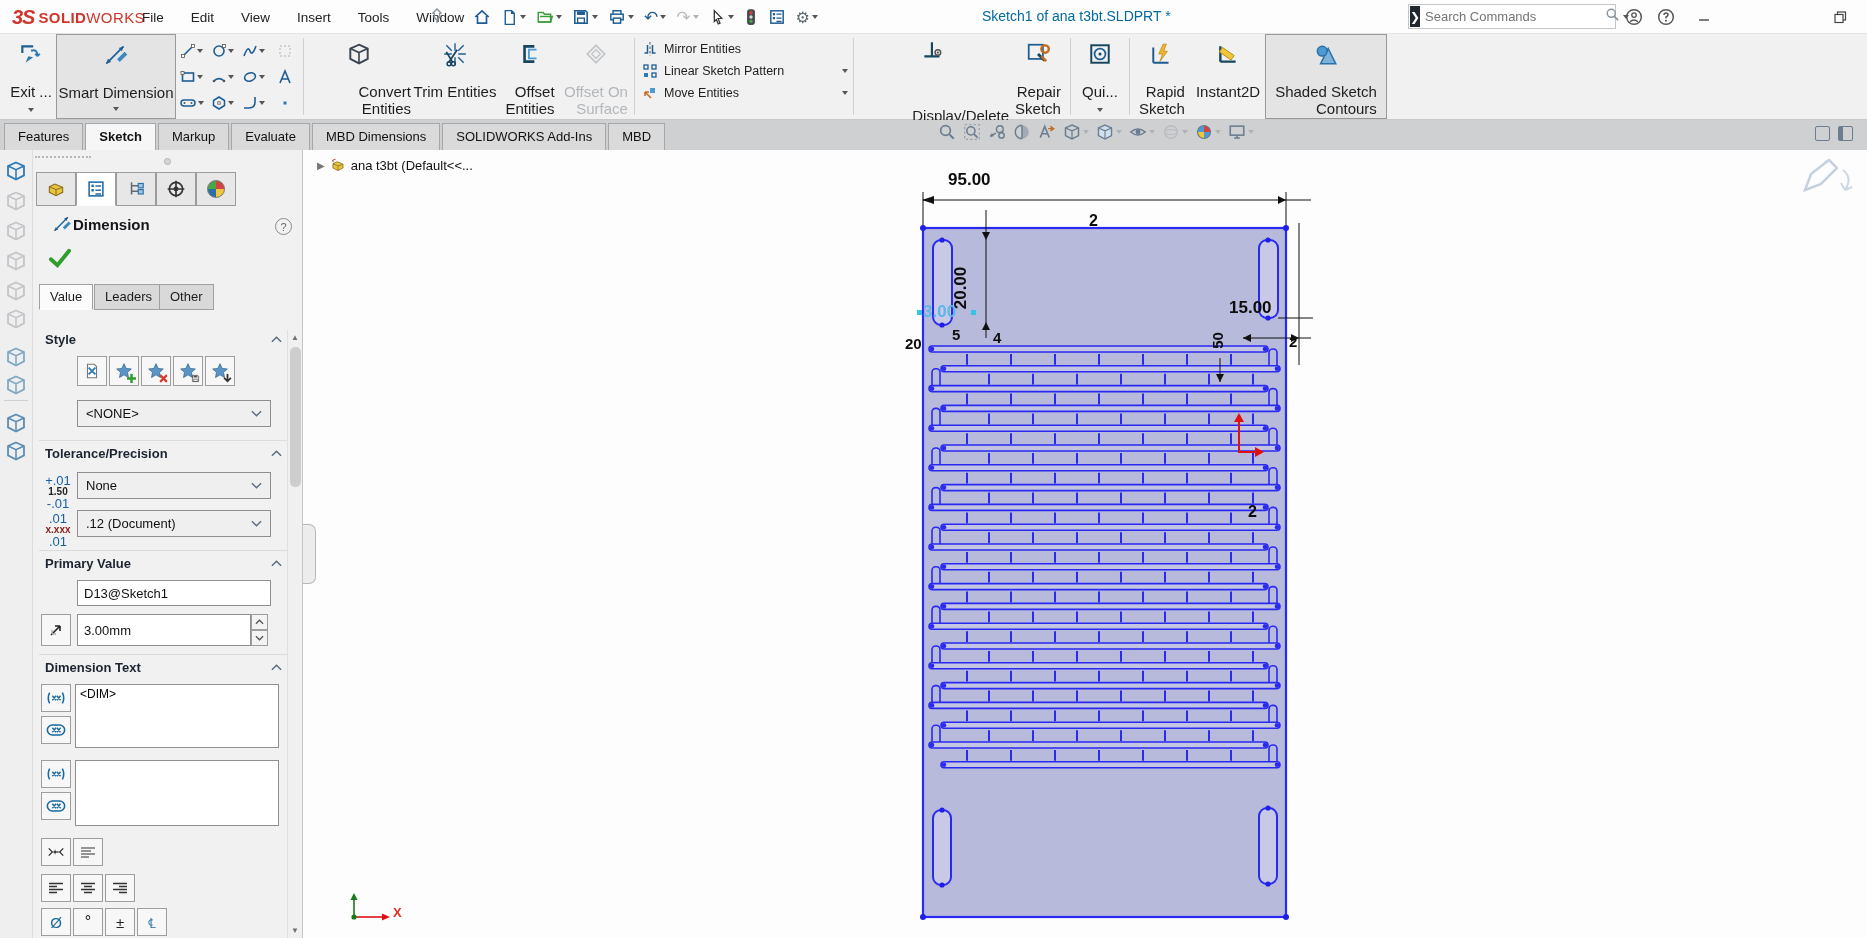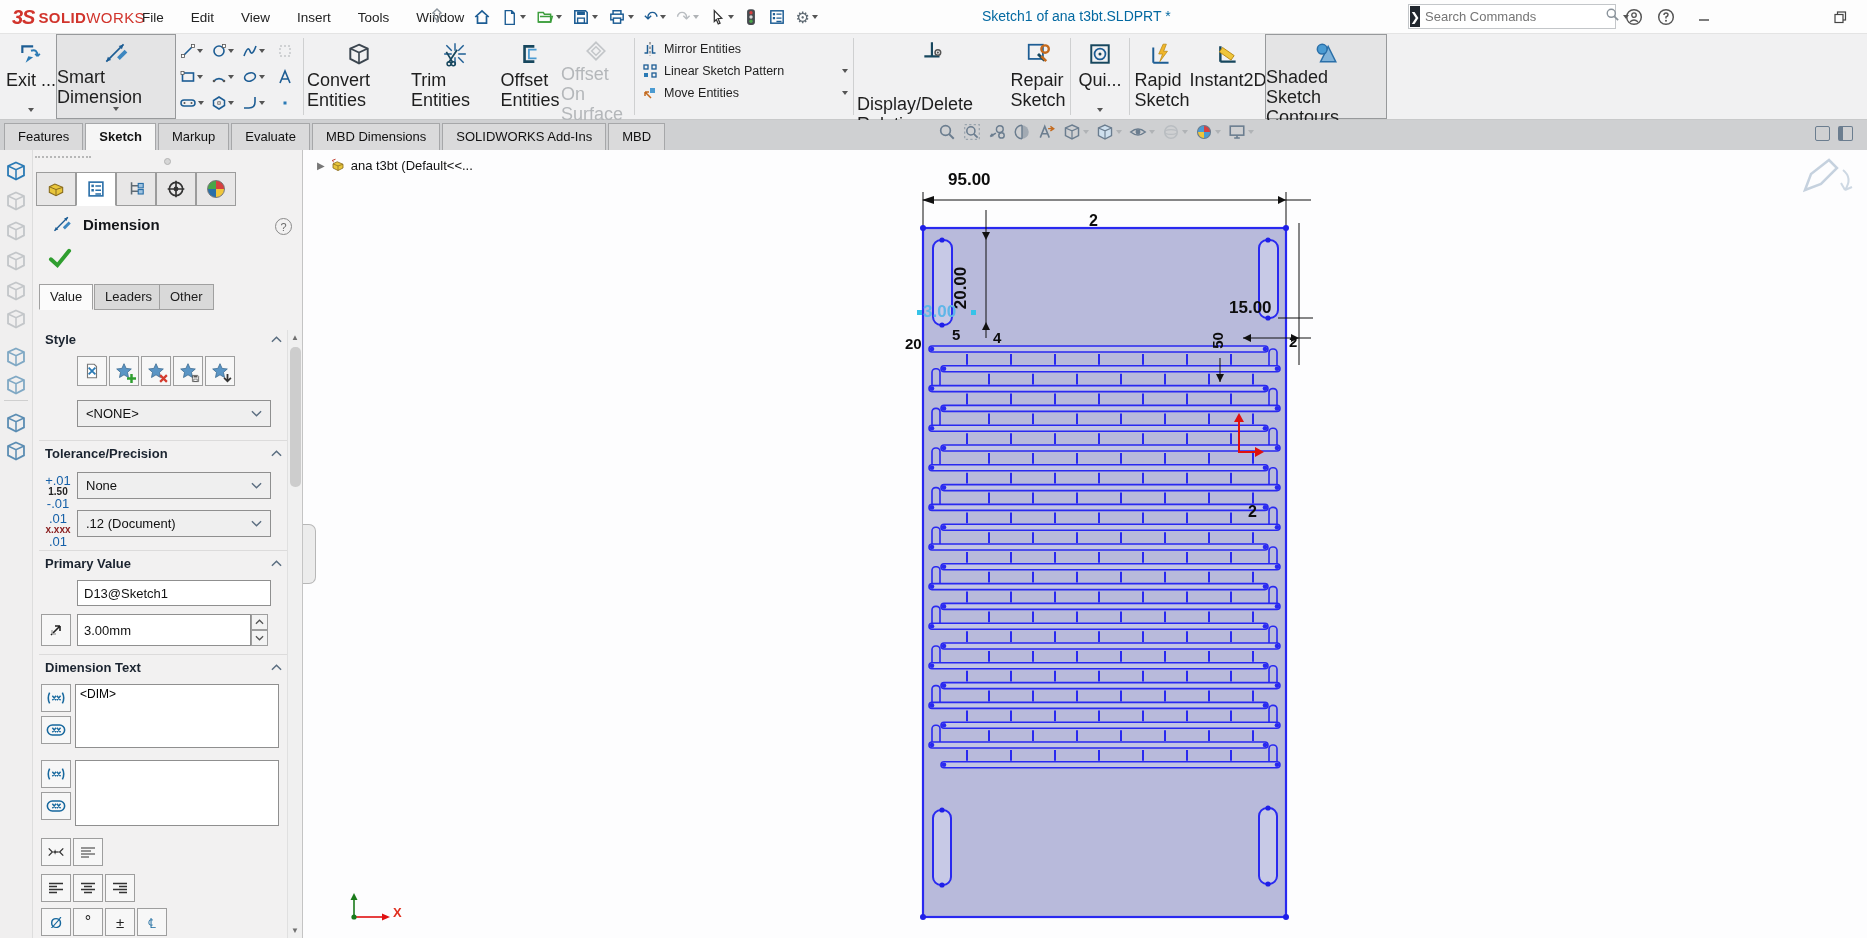--- a/index.html
+++ b/index.html
@@ -25,21 +25,21 @@
   #searchbox input { flex:1; border:none; outline:none; font-size:13px; color:#555; padding:0 4px; font-family:"Liberation Sans",sans-serif; background:transparent; }
   #searchbox .mag { color:#8a939b; margin-right:3px; }
   #winbtns { position:absolute; right:0; top:0; height:34px; }
   .wbtn { position:absolute; top:7px; width:22px; height:20px; color:#555; display:flex; align-items:center; justify-content:center; font-size:14px; }
 
   
   #ribbon { position:absolute; left:0; top:34px; width:1867px; height:86px; background:#f1f1f2; border-bottom:1px solid #c8c9ca; display:flex; align-items:stretch; padding-left:6px; }
   .rsep { width:1px; background:#cfd0d1; margin:4px 3px; }
   .rbtn { display:flex; flex-direction:column; align-items:center; padding-top:5px; position:relative; }
   .rbtn .ric { height:30px; display:flex; align-items:center; justify-content:center; }
-  .rbtn .rlb { font-size:18px; color:#1e1e1e; text-align:left; line-height:1.12; margin-top:1px; white-space:pre-line; }
+  .rbtn .rlb { font-size:15px; color:#1e1e1e; text-align:right; line-height:1.12; margin-top:15px; white-space:pre-line; }
   .rbtn .bcaret { margin-top:auto; padding:3px 0 4px; }
   .rbtn.pressed { background:#e4e4e5; border:1px solid #97999b; }
   .rbtn.disabled .rlb { color:#b4b7ba; }
   .egrid { display:grid; grid-template-columns:repeat(4,31px); grid-template-rows:repeat(3,26px); padding-top:4px; }
   .ecell { display:flex; align-items:center; justify-content:center; gap:1px; color:#1d5d94; }
   .stackgrp { display:flex; flex-direction:column; justify-content:flex-start; padding:6px 2px 0 4px; gap:4px; width:212px; }
   .srow { display:flex; align-items:center; gap:6px; font-size:12.5px; color:#1e1e1e; height:18px; }
   .srow .sc { margin-left:auto; }
 
   
@@ -56,21 +56,21 @@
   
   #leftstrip { position:absolute; left:0; top:150px; width:33px; height:788px; background:#f0efef; border-right:1px solid #dddddd; }
   .lsic { position:absolute; left:5px; width:22px; height:22px; }
 
   
   #panel { position:absolute; left:33px; top:150px; width:269px; height:788px; background:#f2f1f1; font-size:13px; color:#1c1c1c; }
   .pm-dots { position:absolute; left:2px; top:6px; width:56px; border-top:2px dotted #b7b7b7; }
   .pm-knob { position:absolute; left:131px; top:8px; width:7px; height:7px; border-radius:50%; background:#d6d6d6; border:1px solid #b3b3b3; }
   .pmtab { position:absolute; top:22px; width:40px; height:34px; background:#e8e7e7; border:1px solid #9c9c9c; display:flex; align-items:center; justify-content:center; }
   .pmtab.active { background:#ffffff; border-bottom-color:#fff; }
-  #pm-header { position:absolute; left:18px; top:64px; display:flex; align-items:center; gap:10px; }
+  #pm-header { position:absolute; left:18px; top:64px; display:flex; align-items:center; }
   #pm-header .t { font-weight:bold; font-size:15px; color:#14161a; }
   #pm-help { position:absolute; left:242px; top:68px; width:17px; height:17px; border:1.5px solid #8a8a8a; border-radius:50%; color:#6a6a6a; font-size:11px; display:flex; align-items:center; justify-content:center; }
   #pm-ok { position:absolute; left:14px; top:96px; }
   .subtab { position:absolute; top:134px; height:26px; padding:4px 10px 0; background:#d9d9d9; border:1px solid #a0a0a0; font-size:13px; }
   .subtab.active { background:#fbfbfb; border-bottom-color:#fbfbfb; }
   .sechdr { position:absolute; left:12px; font-weight:bold; color:#1b2430; font-size:13px; }
   .secchev { position:absolute; left:238px; width:11px; height:7px; }
   .phr { position:absolute; left:6px; width:250px; border-top:1px solid #dcdbdb; }
   .stars { position:absolute; left:44px; top:206px; display:flex; }
   .starbtn { width:30px; height:30px; border:1px solid #9e9e9e; background:#f7f7f7; margin-right:2px; display:flex; align-items:center; justify-content:center; position:relative; }

